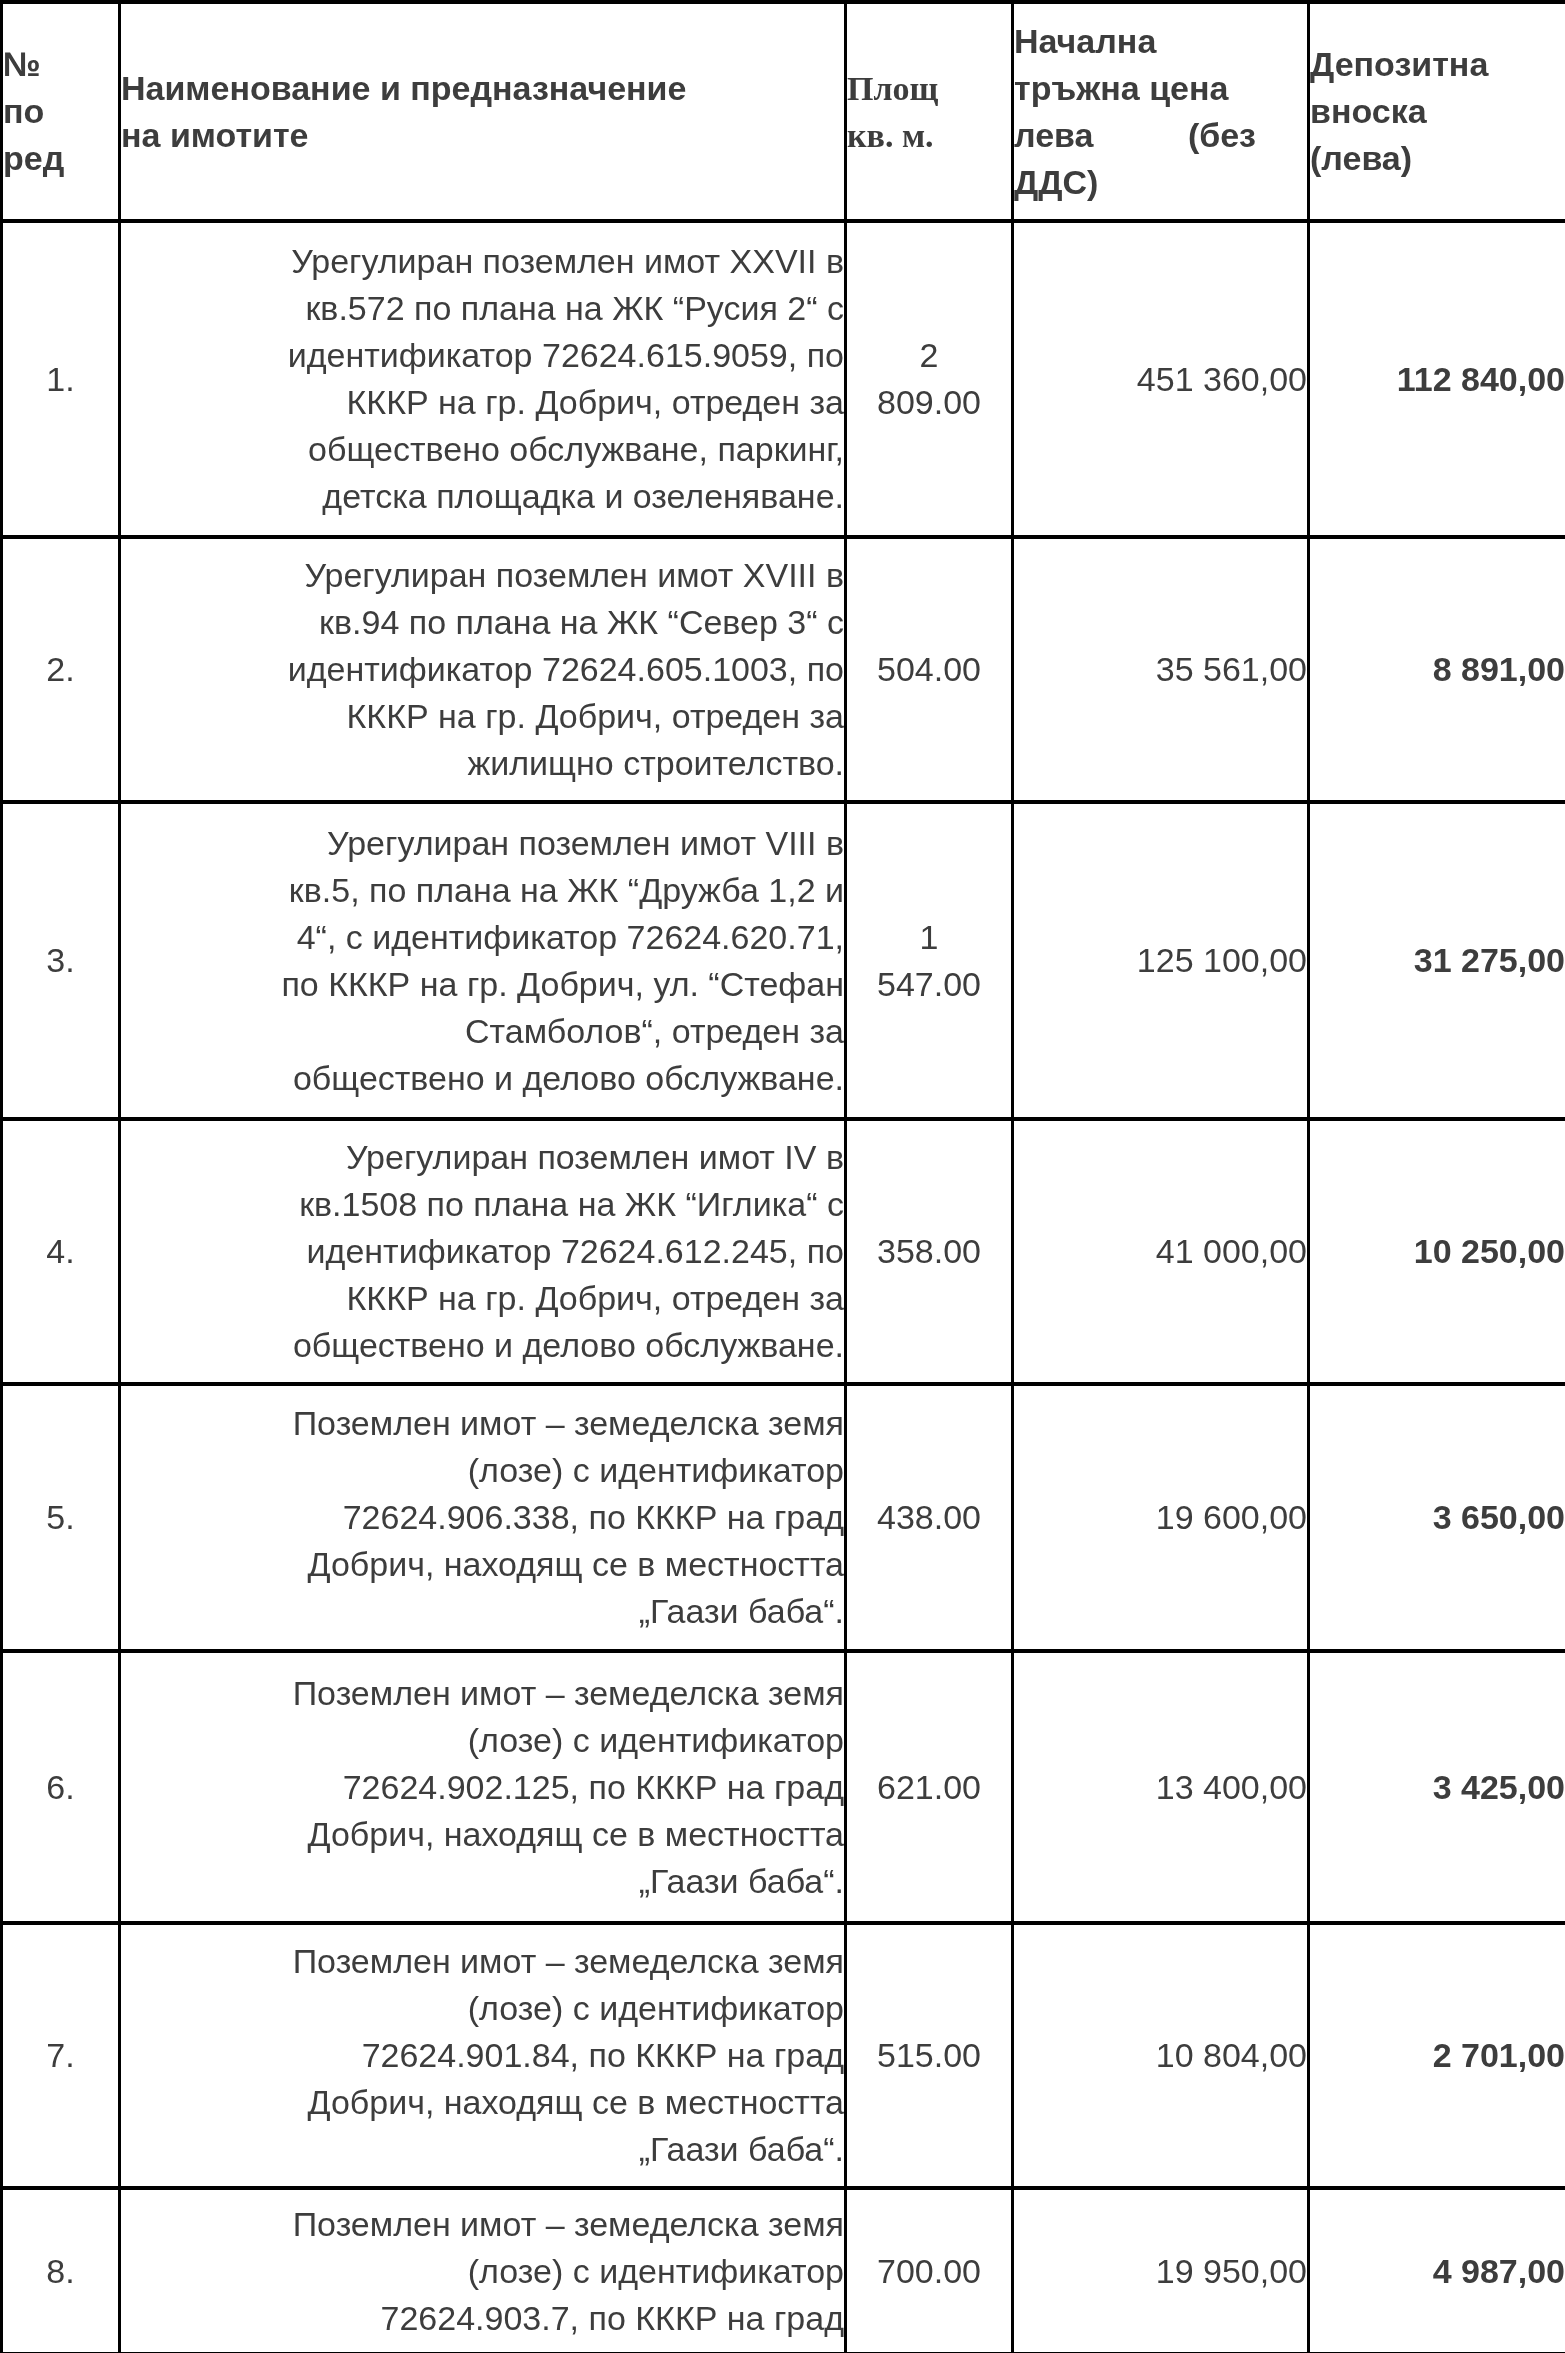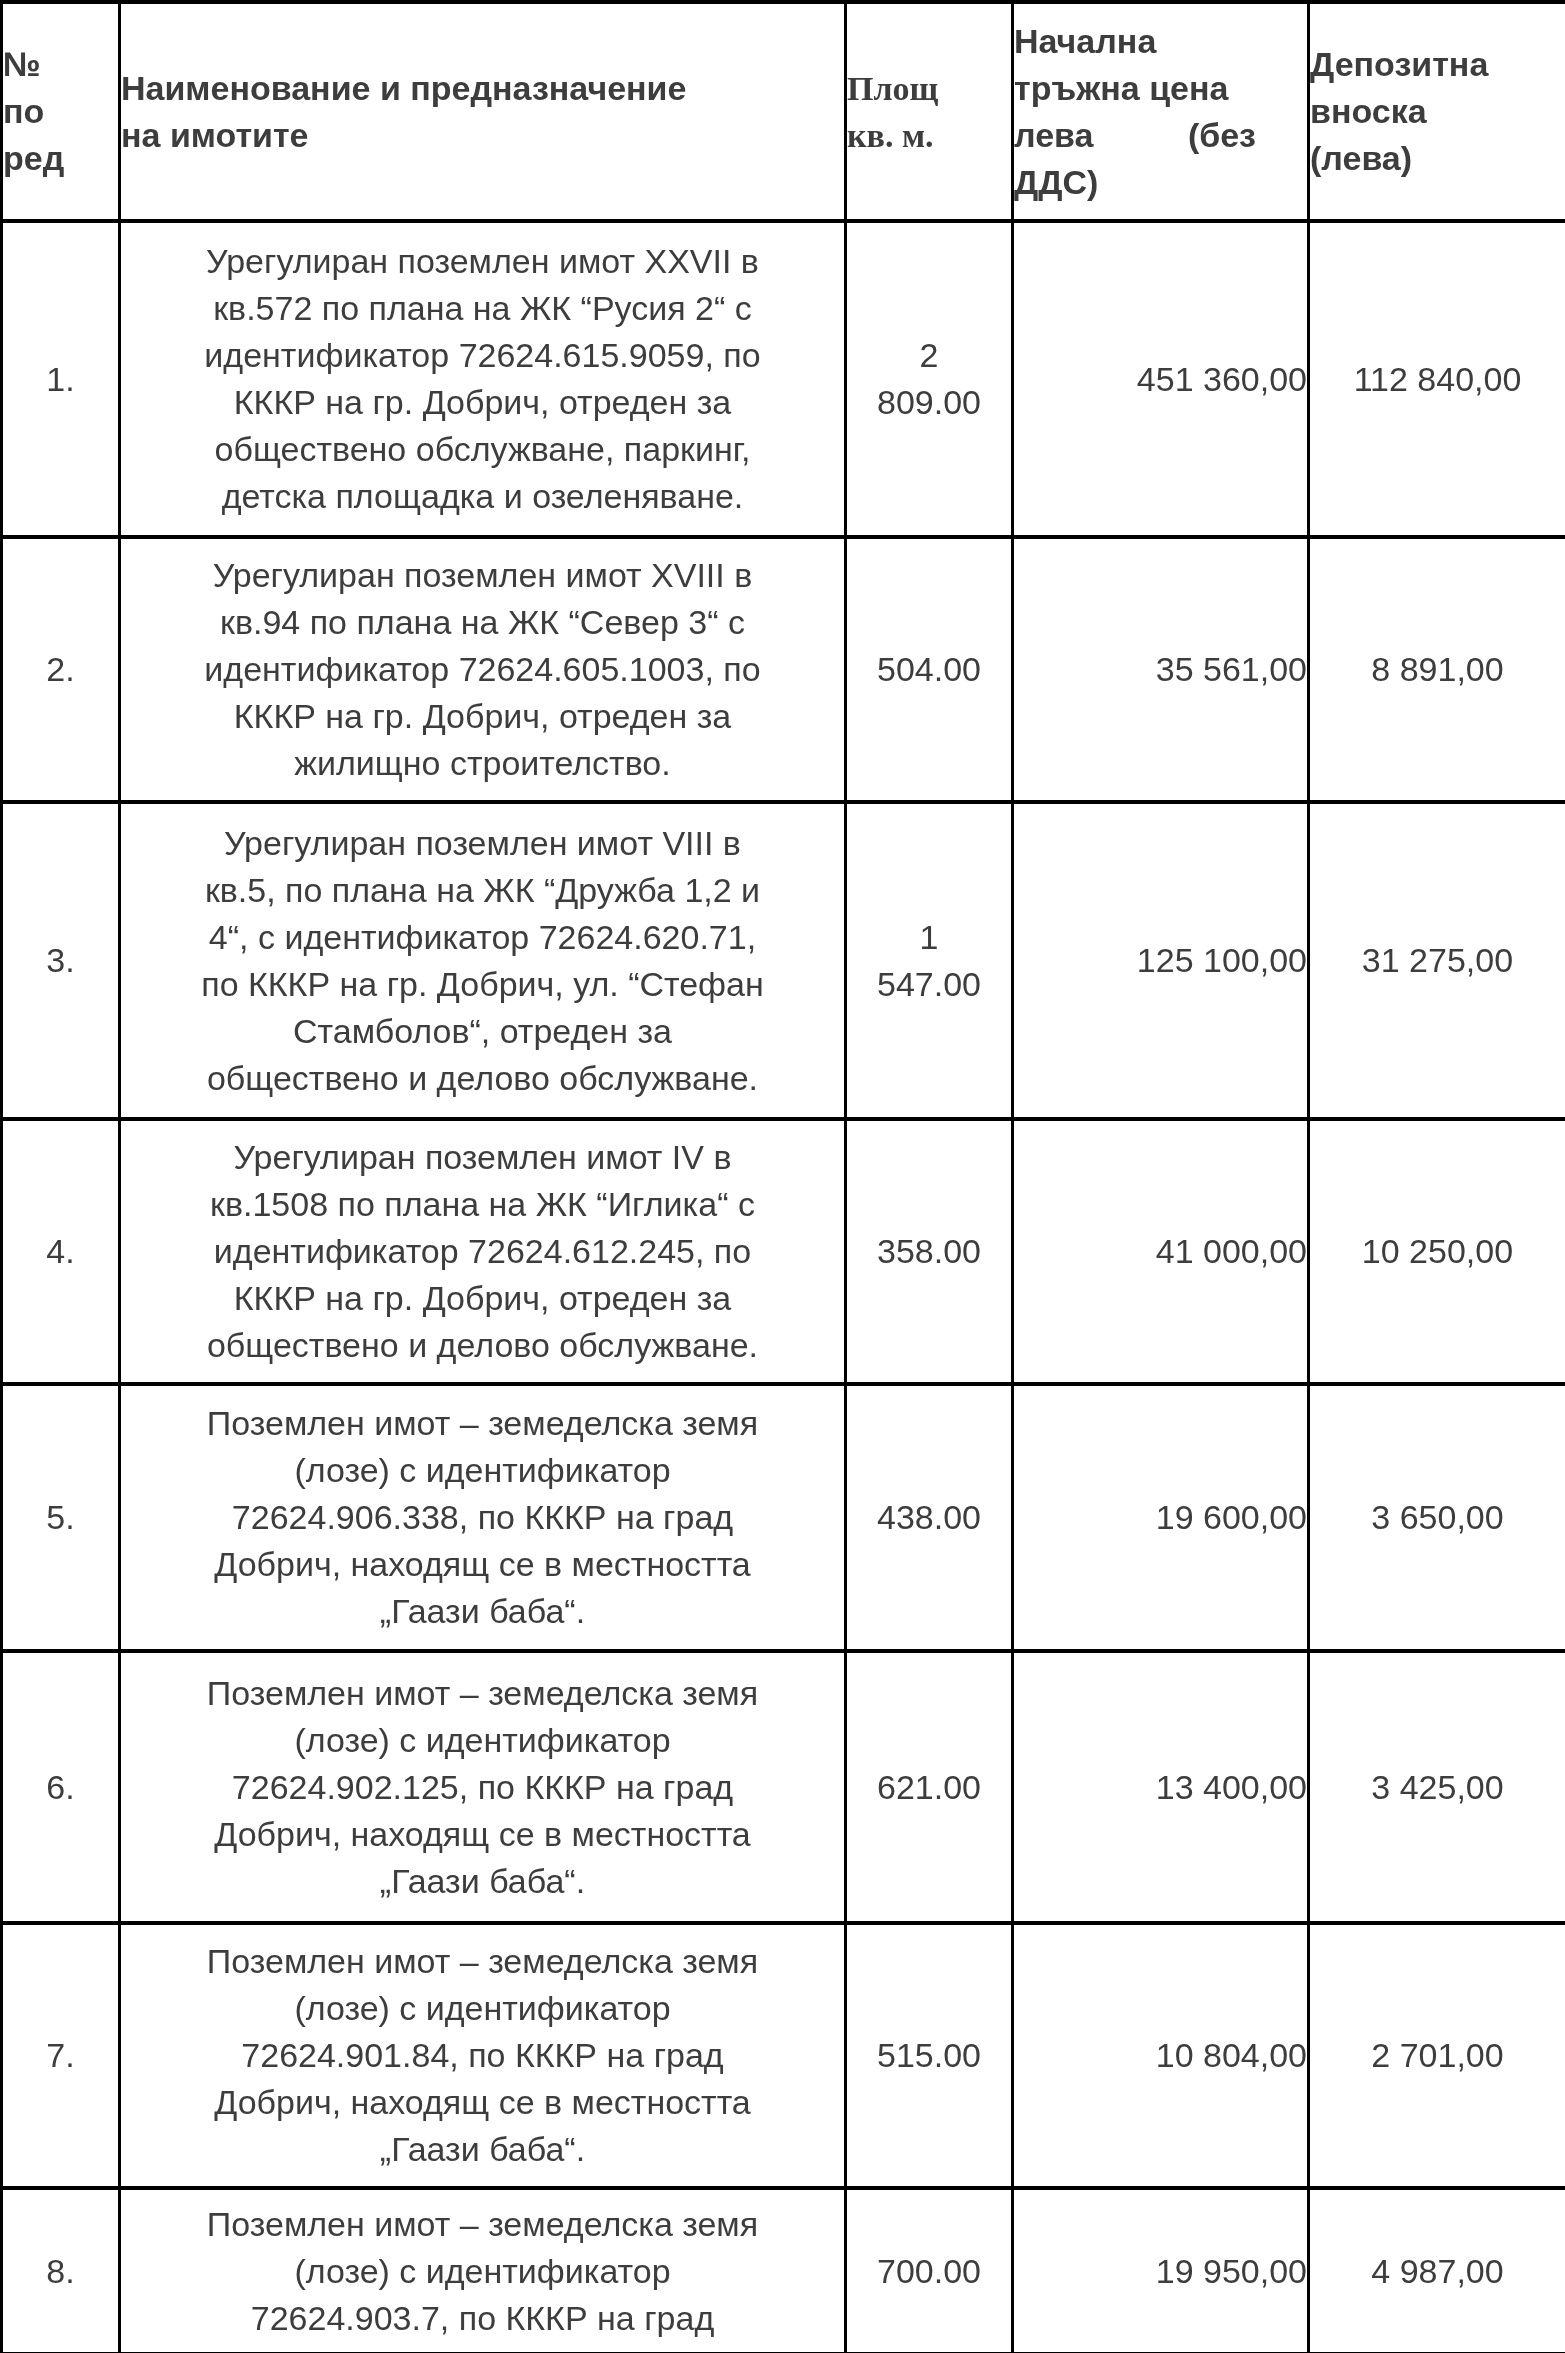--- a/index.html
+++ b/index.html
@@ -43,24 +43,24 @@
   tr.h-r7 { height: 265px; }
   tr.h-r8 { height: 166px; }
   
   th.th-num     { padding-left: 11.6px; }
   th.th-name    { padding-left: 16.6px; padding-right: 13.3px; }
   th.th-area    { padding-left: 16.6px; font-family: Liberation Serif, serif; }
   th.th-price   { padding-left: 13.3px; padding-right: 11.6px; }
   th.th-deposit { padding-left: 15px; margin-left: 16px; }
   
   td.num-cell     { text-align: center; }
-  td.name-cell    { text-align: center; padding: 10px 20px 10px 18px; }
+  td.name-cell    { text-align: right; padding: 10px 20px 10px 18px; }
   td.area-cell    { text-align: center; }
   td.price-cell   { text-align: right; }
-  td.deposit-cell { text-align: center; }
+  td.deposit-cell { text-align: right; font-weight: bold; }
 </style>
 </head>
 <body>
 
 <table class="props">
   <colgroup>
     <col style="width:118px">
     <col style="width:726px">
     <col style="width:167px">
     <col style="width:296px">

